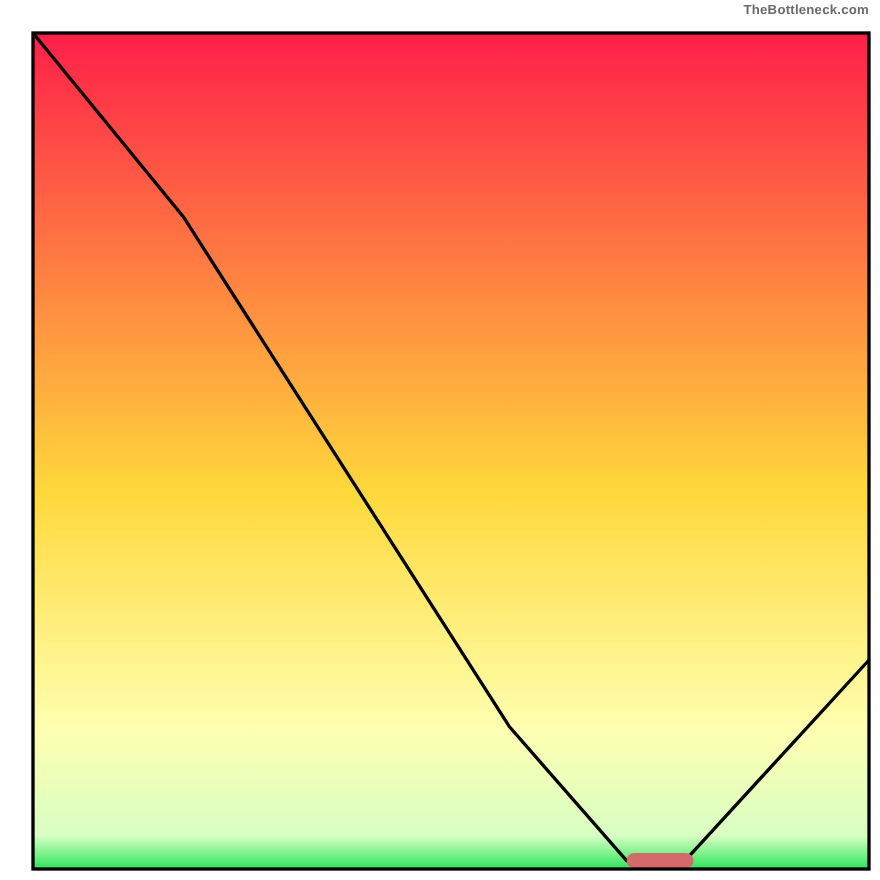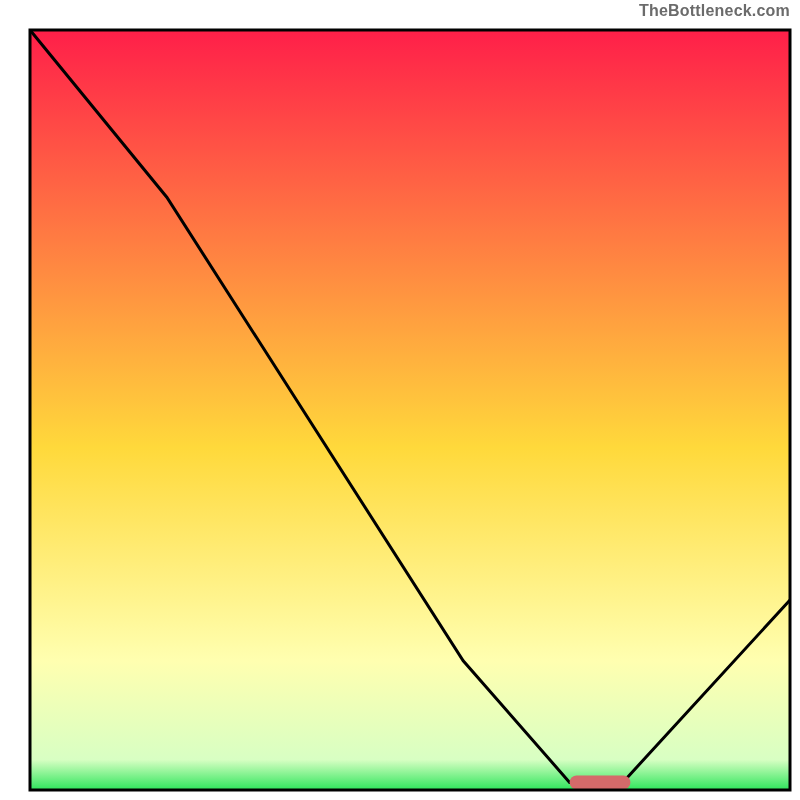--- a/index.html
+++ b/index.html
@@ -12,21 +12,21 @@
   }
   .container {
     position: relative;
     width: 800px;
     height: 800px;
   }
   .watermark {
     position: absolute;
     top: 2px;
     right: 10px;
-    font-size: 16px;
+    font-size: 12px;
     font-weight: 600;
     color: #6b6b6b;
     letter-spacing: 0.2px;
   }
   svg.chart {
     position: absolute;
     top: 0;
     left: 0;
   }
 </style>

